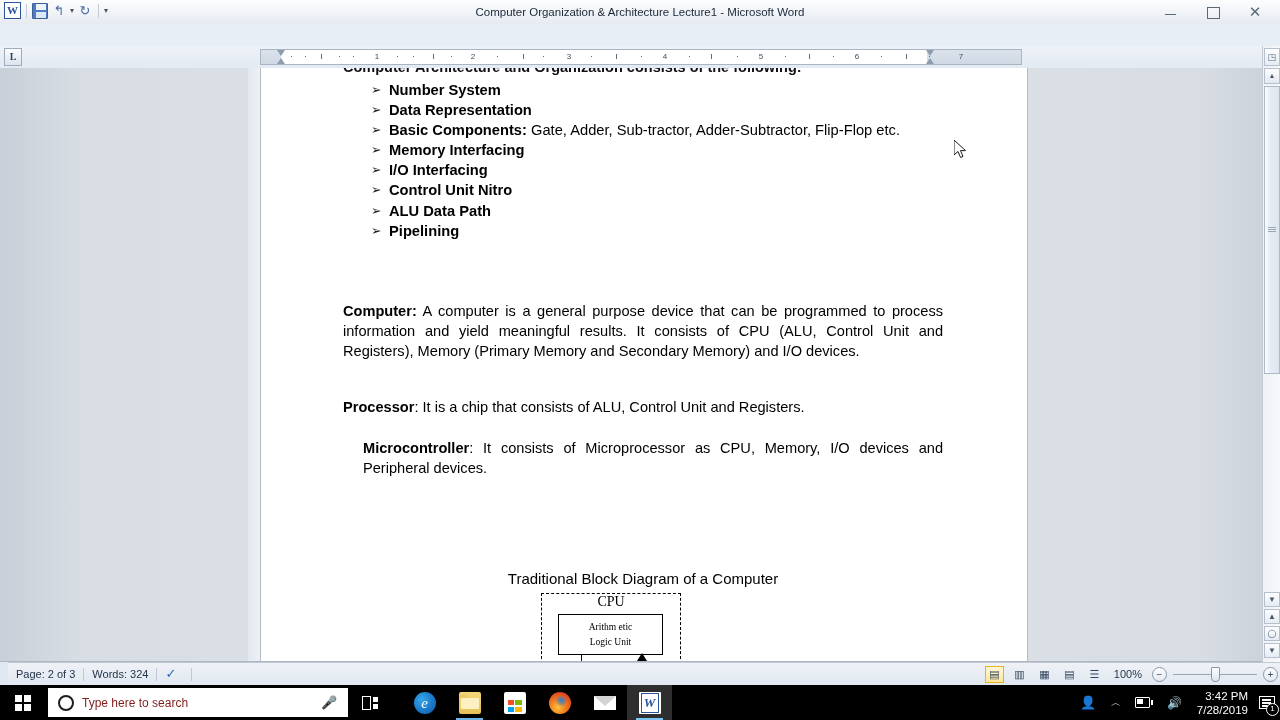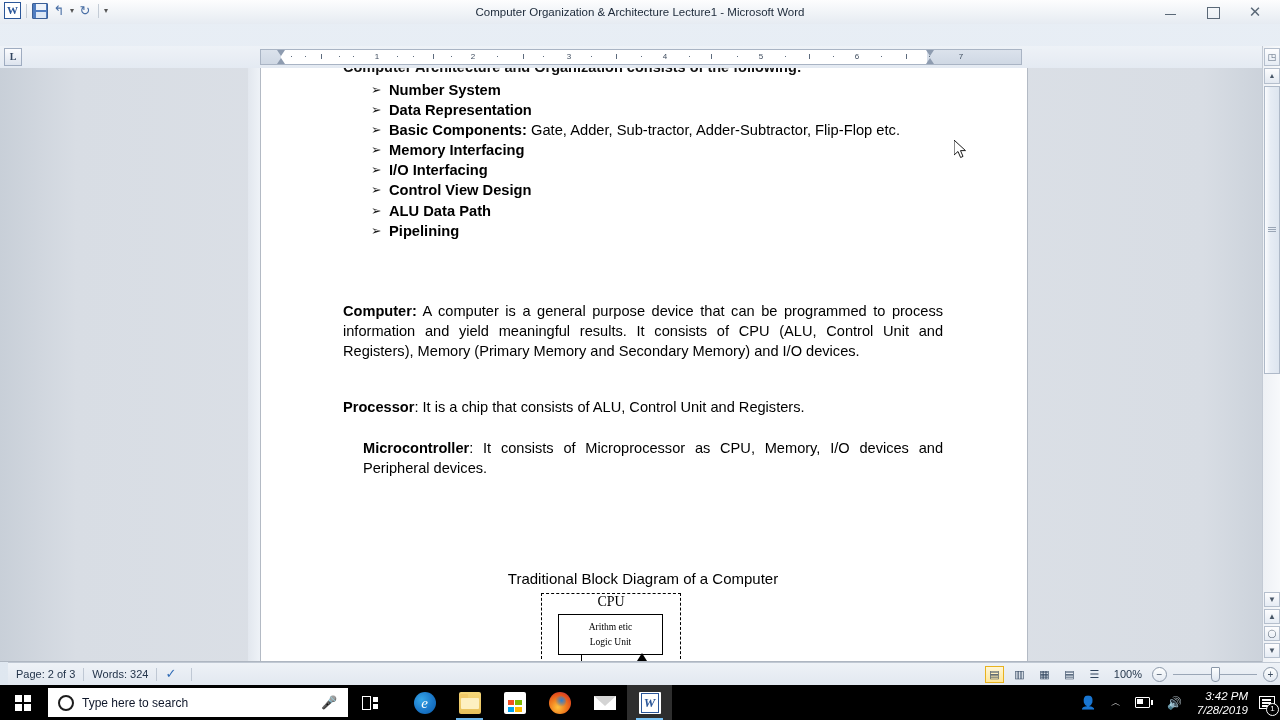--- a/index.html
+++ b/index.html
@@ -309,21 +309,21 @@
   .win-logo i { background: #ffffff; display: block; }
   .search-box {
     width: 300px; height: 29px; background: #ffffff;
     display: flex; align-items: center; gap: 8px; padding: 0 10px;
     margin-left: 2px;
   }
   .cortana-ring {
     width: 16px; height: 16px; border: 2px solid #1c1c1c; border-radius: 50%;
     flex: none;
   }
-  .search-text { font-size: 12px; color: #0f172a; flex: 1; }
+  .search-text { font-size: 12px; color: #7f1d1d; flex: 1; }
   .mic-icon { font-size: 13px; color: #2b2b2e; }
   .taskview {
     width: 44px; height: 35px; display: flex; align-items: center; justify-content: center;
   }
   .tv-glyph { position: relative; width: 17px; height: 14px; }
   .tv-glyph i:nth-child(1) { position: absolute; left: 0; top: 0; width: 9px; height: 14px; border: 1.5px solid #ffffff; }
   .tv-glyph i:nth-child(2) { position: absolute; left: 11px; top: 1px; width: 5px; height: 5px; background: #ffffff; }
   .tv-glyph i:nth-child(3) { position: absolute; left: 11px; top: 8px; width: 5px; height: 5px; background: #ffffff; }
 
   .tb-apps { display: flex; align-items: center; margin-left: 10px; gap: 0px; }
@@ -417,21 +417,21 @@
     position: absolute; left: 0; top: 0; width: 15px; height: 11px; border: 1.5px solid #fff; border-radius: 1px;
   }
   .batt u {
     position: absolute; right: 0; top: 3px; width: 2px; height: 5px; background: #fff;
   }
   .batt s {
     position: absolute; left: 2px; top: 2px; width: 6px; height: 5px; background: #fff; text-decoration: none;
   }
   .clock {
     display: flex; flex-direction: column; align-items: flex-end; justify-content: center;
-    color: #ffffff; font-size: 11.5px; line-height: 14px; height: 35px; padding: 0 8px; font-style: italic;
+    color: #ffffff; font-size: 11.5px; line-height: 14px; height: 35px; padding: 0 8px;
   }
   .notif { position: relative; width: 22px; height: 35px; display: flex; align-items: center; justify-content: center; }
   .notif-glyph {
     width: 16px; height: 13px; border: 1.5px solid #fff; position: relative;
   }
   .notif-glyph::before {
     content: ""; position: absolute; left: 2px; top: 2px; width: 9px; height: 1.5px; background: #fff;
     box-shadow: 0 3px 0 #fff, 0 6px 0 #fff;
   }
   .notif-badge {
@@ -536,21 +536,21 @@
             <li>
               <span class="arrow">➢</span><span>Basic Components:</span><span class="normal"> Gate, Adder, Sub-tractor, Adder-Subtractor, Flip-Flop etc.</span>
             </li>
             <li>
               <span class="arrow">➢</span><span>Memory Interfacing</span>
             </li>
             <li>
               <span class="arrow">➢</span><span>I/O Interfacing</span>
             </li>
             <li>
-              <span class="arrow">➢</span><span>Control View Design</span>
+              <span class="arrow">➢</span><span>Control Unit Nitro</span>
             </li>
             <li>
               <span class="arrow">➢</span><span>ALU Data Path</span>
             </li>
             <li>
               <span class="arrow">➢</span><span>Pipelining</span>
             </li>
           </ul>
 
           <p class="body" style="margin-top:60px;">

